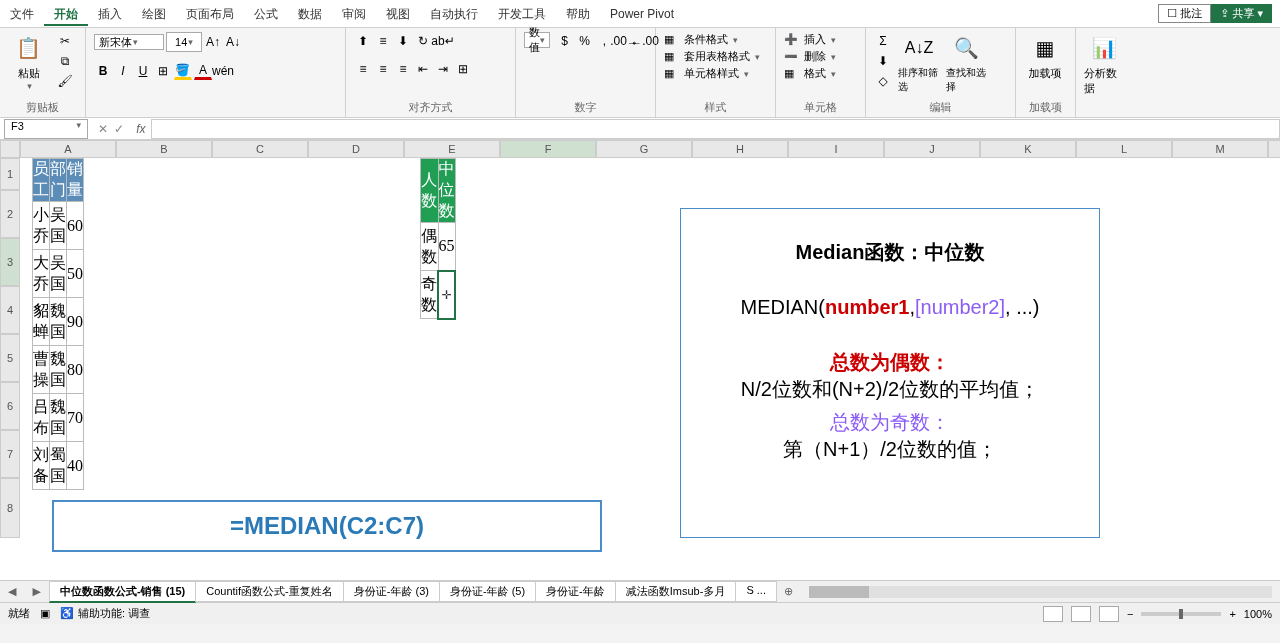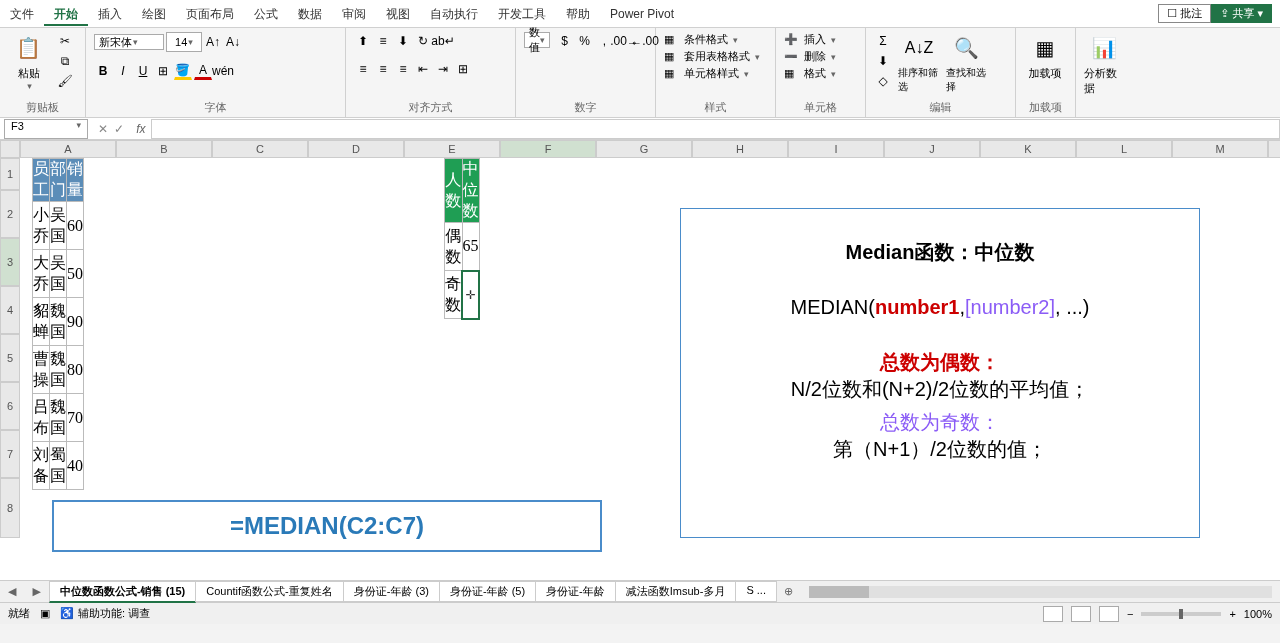--- a/index.html
+++ b/index.html
@@ -35,28 +35,28 @@
 .row-headers { position:absolute; top:18px; left:0; width:20px; background:#e8e8e8; }
 .row-h { height:48px; border:1px solid #ccc; text-align:center; font-size:11px; display:flex; align-items:center; justify-content:center; color:#555; }
 .row-h.h1 { height:32px; }
 .row-h.active { background:#d0e0d0; }
 .grid { position:absolute; top:18px; left:20px; }
 .corner { position:absolute; top:0; left:0; width:20px; height:18px; background:#e8e8e8; border:1px solid #ccc; }
 .data-table { position:absolute; top:0; left:12px; border-collapse:collapse; }
 .data-table th { background:#5b8db8; color:#fff; border:1px solid #bbb; font-weight:normal; font-size:16px; height:32px; }
 .data-table td { border:1px solid #bbb; text-align:center; font-size:16px; height:48px; font-family:"SimSun"; }
 .col-emp { width:96px; } .col-dept { width:96px; } .col-val { width:96px; }
-.ef-table { position:absolute; left:424px; top:0; border-collapse:collapse; }
+.ef-table { position:absolute; left:400px; top:0; border-collapse:collapse; }
 .ef-table th { background:#1f9e54; color:#fff; border:1px solid #bbb; font-weight:normal; font-size:16px; height:32px; width:96px; }
 .ef-table td { border:1px solid #bbb; text-align:center; font-size:16px; height:48px; width:96px; font-family:"SimSun"; }
 .ef-table td.selected { border:2px solid #217346; position:relative; }
 .cursor-plus { position:absolute; top:50%; left:50%; transform:translate(-50%,-50%); font-size:12px; color:#333; }
 .formula-box { position:absolute; left:32px; top:342px; width:550px; height:52px; border:2px solid #4a8cca; display:flex; align-items:center; justify-content:center; }
 .formula-box span { color:#2a7ab8; font-size:24px; font-weight:bold; font-family:Arial; }
-.info-box { position:absolute; left:660px; top:50px; width:520px; height:330px; border:1px solid #4a8cca; background:#fff; padding:20px; font-family:"SimSun"; font-size:20px; text-align:center; }
+.info-box { position:absolute; left:660px; top:50px; width:420px; height:330px; border:1px solid #4a8cca; background:#fff; padding:20px; font-family:"SimSun"; font-size:20px; text-align:center; }
 .info-box .line1 { margin:10px 0 30px 0; font-weight:bold; }
 .info-box .line2 { margin-bottom:30px; }
 .info-box .red { color:#c00; font-weight:bold; }
 .info-box .blue { color:#8b5cf6; font-weight:normal; }
 .sheet-tabs { height:22px; background:#f0f0f0; border-top:1px solid #ccc; display:flex; align-items:center; font-size:11px; }
 .sheet-tabs .nav { padding:0 8px; color:#666; }
 .sheet-tabs .tab { padding:2px 10px; border:1px solid #ccc; background:#fff; margin-right:-1px; white-space:nowrap; }
 .sheet-tabs .tab.active { background:#fff; border-bottom:2px solid #217346; font-weight:bold; }
 .sheet-tabs .scroll { flex:1; margin:0 8px; height:12px; background:#e0e0e0; position:relative; }
 .sheet-tabs .scroll .thumb { position:absolute; left:0; width:60px; height:12px; background:#bbb; }
@@ -129,21 +129,20 @@
           </span>
         <span class="mini">
             <u>U</u>
           </span>
         <span class="mini">⊞</span>
         <span class="mini" style="border-bottom:3px solid #ffcc00">🪣</span>
         <span class="mini" style="border-bottom:3px solid #c00">A</span>
         <span class="mini">wén</span>
       </div>
     </div>
-    <div class="label">字体</div>
   </div>
 
   <div class="ribbon-group" style="width:170px">
     <div class="content" style="flex-direction:column">
       <div class="font-row">
         <span class="mini">⬆</span>
         <span class="mini">≡</span>
         <span class="mini">⬇</span>
         <span class="mini">↻</span>
         <span class="mini">ab↵</span>

